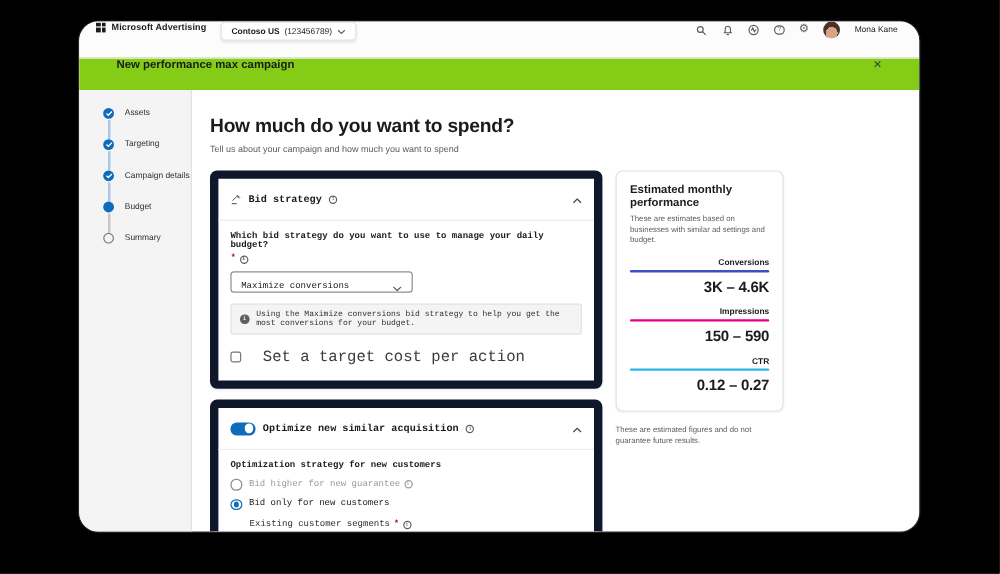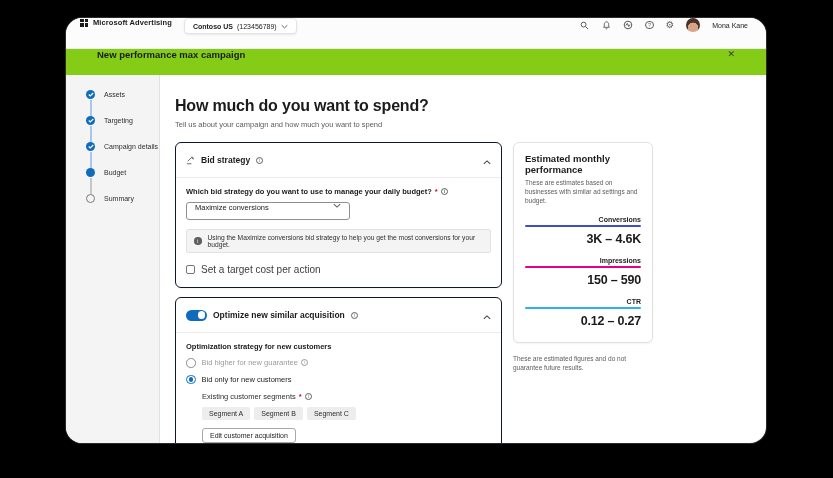--- a/index.html
+++ b/index.html
@@ -54,43 +54,43 @@
   .step-label { font-size:7px; color:#2e2e2e; padding-top:2px; }
 
   .main { flex:1; padding:22px 18px 0 15px; position:relative; overflow:hidden; }
   h1.qtitle { font-size:16px; font-weight:bold; color:#1b1b1b; letter-spacing:-.2px; }
   .qsub { font-size:7.5px; color:#5c5c5c; margin-top:5px; }
   .cols { display:flex; gap:11px; margin-top:13px; align-items:flex-start; }
   .col-left { width:327px; flex-shrink:0; }
   .col-right { width:140px; flex-shrink:0; }
 
   
-  .card { background:#fff; border:1px solid #0f172a; border-radius:6px;
-    box-shadow:0 1px 2px rgba(0,0,0,.05); margin-bottom:9px; }
+  .card { background:#fff; border:7px solid #0f172a; border-radius:6px;
+    box-shadow:0 1px 2px rgba(0,0,0,.05); margin-bottom:9px;font-family:Liberation Mono, monospace; }
   .card-head { display:flex; align-items:center; gap:6px; padding:8px 10px;
     border-bottom:1px solid #ececec; }
   .card-title { font-size:8.5px; font-weight:bold; color:#1b1b1b; }
   .chev-up { margin-left:auto; }
   .info-i { width:7px; height:7px; font-size:4.6px; font-style:normal; }
   .card-body { padding:9px 10px 12px; }
 
   .q-label { font-size:7.5px; font-weight:bold; color:#1b1b1b; display:flex; align-items:center; gap:3px; flex-wrap:wrap;}
   .req { color:#b10e1c; font-weight:bold; }
-  .selectbox { margin-top:6px; width:164px; height:18px; border:1px solid #8f8f8f; border-radius:3px;
-    display:flex; align-items:flex-start; justify-content:space-between; padding:0 8px;
+  .selectbox { margin-top:6px; width:152px; height:18px; border:1px solid #8f8f8f; border-radius:3px;
+    display:flex; align-items:flex-end; justify-content:space-between; padding:0 8px;
     font-size:7.5px; color:#1b1b1b; background:#fff; }
   .banner { margin-top:9px; background:#f4f4f4; border:1px solid #e2e2e2; border-radius:2px;
     display:flex; align-items:center; gap:6px; padding:4px 7px; }
   .banner-i { width:7.5px; height:7.5px; border-radius:50%; background:#5f5f5f; color:#fff;
     font-size:5px; display:flex; align-items:center; justify-content:center; flex-shrink:0;
     font-style:normal; }
   .banner-text { font-size:6.7px; color:#2e2e2e; }
   .check-row { margin-top:11px; display:flex; align-items:center; gap:6px; }
   .checkbox { width:9px; height:9px; border:1px solid #767676; border-radius:2px; background:#fff; }
-  .check-label { font-size:10px; color:#3c3c3c; }
+  .check-label { font-size:13px; color:#3c3c3c;margin-left:12px; }
 
   .toggle { width:21px; height:11px; border-radius:6px; background:#0f6cbd; position:relative; flex-shrink:0; }
   .toggle .knob { position:absolute; right:1.8px; top:1.8px; width:7.4px; height:7.4px;
     border-radius:50%; background:#fff; }
 
   .sec-label { font-size:7.5px; font-weight:bold; color:#1b1b1b; }
   .radio-row { display:flex; align-items:center; gap:6px; margin-top:7px; }
   .radio { width:9.5px; height:9.5px; border-radius:50%; border:1px solid #8a8a8a; background:#fff;
     flex-shrink:0; display:flex; align-items:center; justify-content:center; }
   .radio.sel { border-color:#0f6cbd; }

